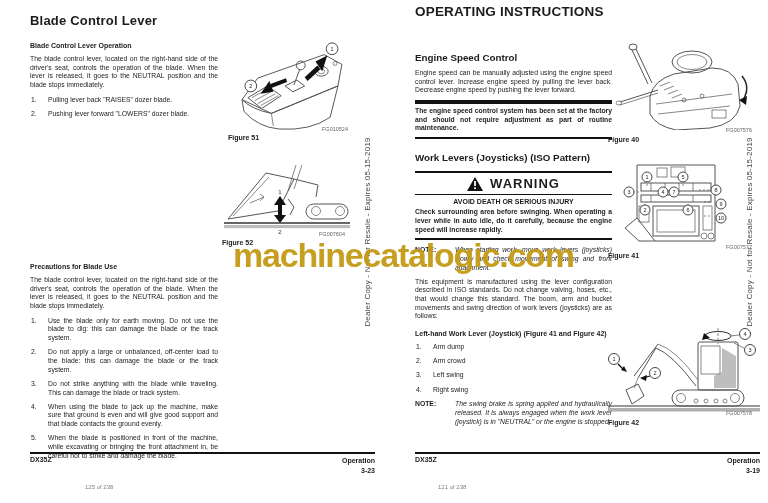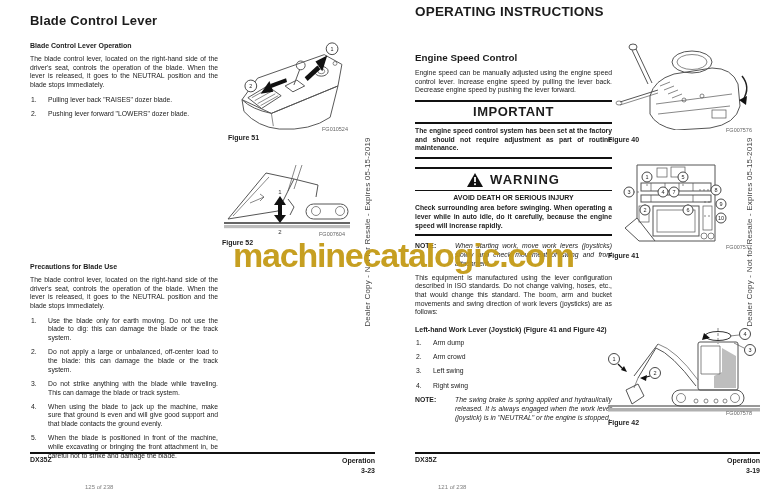--- a/index.html
+++ b/index.html
@@ -147,26 +147,26 @@
 
   <div class="abs h1-right" style="left:415px;top:4px;">OPERATING INSTRUCTIONS</div>
 
   <div class="abs" style="left:415px;top:52px;width:197px;">
 
     <div class="h2">Engine Speed Control</div>
     <p class="body-p" style="margin-top:6px;">Engine speed can be manually adjusted using the engine speed control lever. Increase engine speed by pulling the lever back. Decrease engine speed by pushing the lever forward.</p>
 
     <div class="imp-box">
       <div class="rule2"></div>
-      <div class="imp-title">IMPORTANT</div>
       <div class="rule2"></div>
       <p class="body-p bold-p imp-body">The engine speed control system has been set at the factory and should not require adjustment as part of routine maintenance.</p>
       <div class="rule2"></div>
     </div>
 
+    <div class="h2" style="margin-top:13px;">Work Levers (Joysticks) (ISO Pattern)</div>
 
     <div class="warn-box">
       <div class="rule2"></div>
       <div class="warn-row">
         <svg width="16" height="14" viewBox="0 0 16 14">
           <polygon points="8,0 16,14 0,14" fill="#111"></polygon>
           <rect x="7.1" y="4" width="1.8" height="5" fill="#fff"></rect>
           <rect x="7.1" y="10.3" width="1.8" height="1.8" fill="#fff"></rect>
         </svg>
         <span class="warn-word">WARNING</span>

